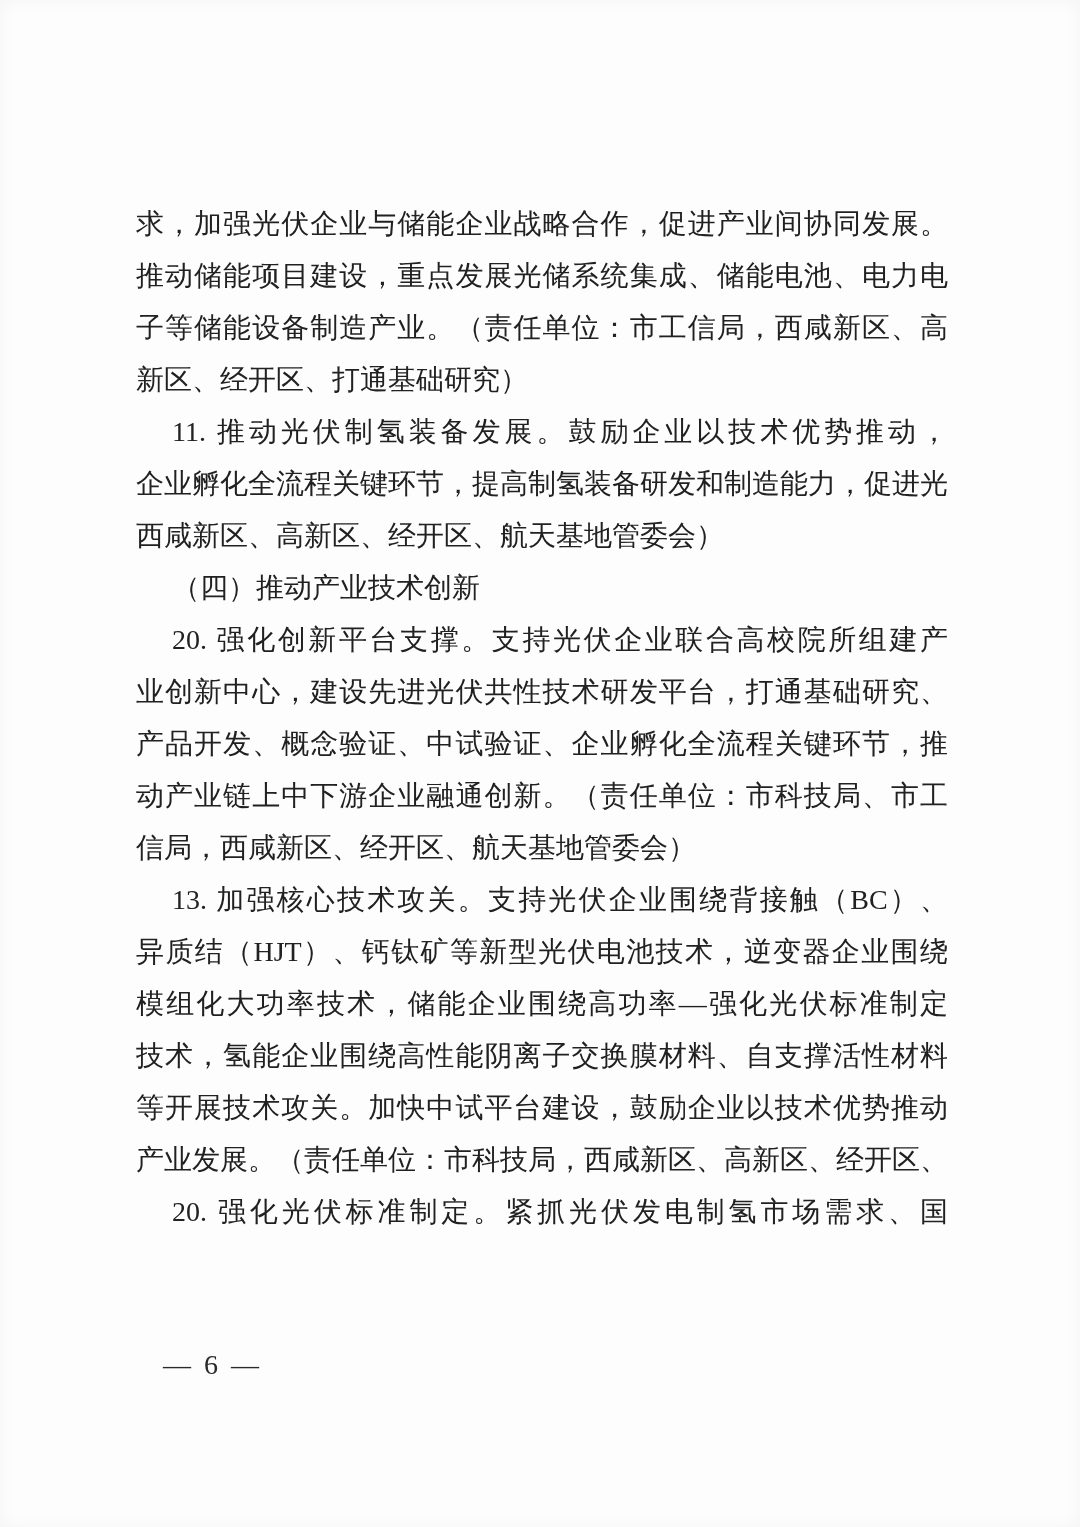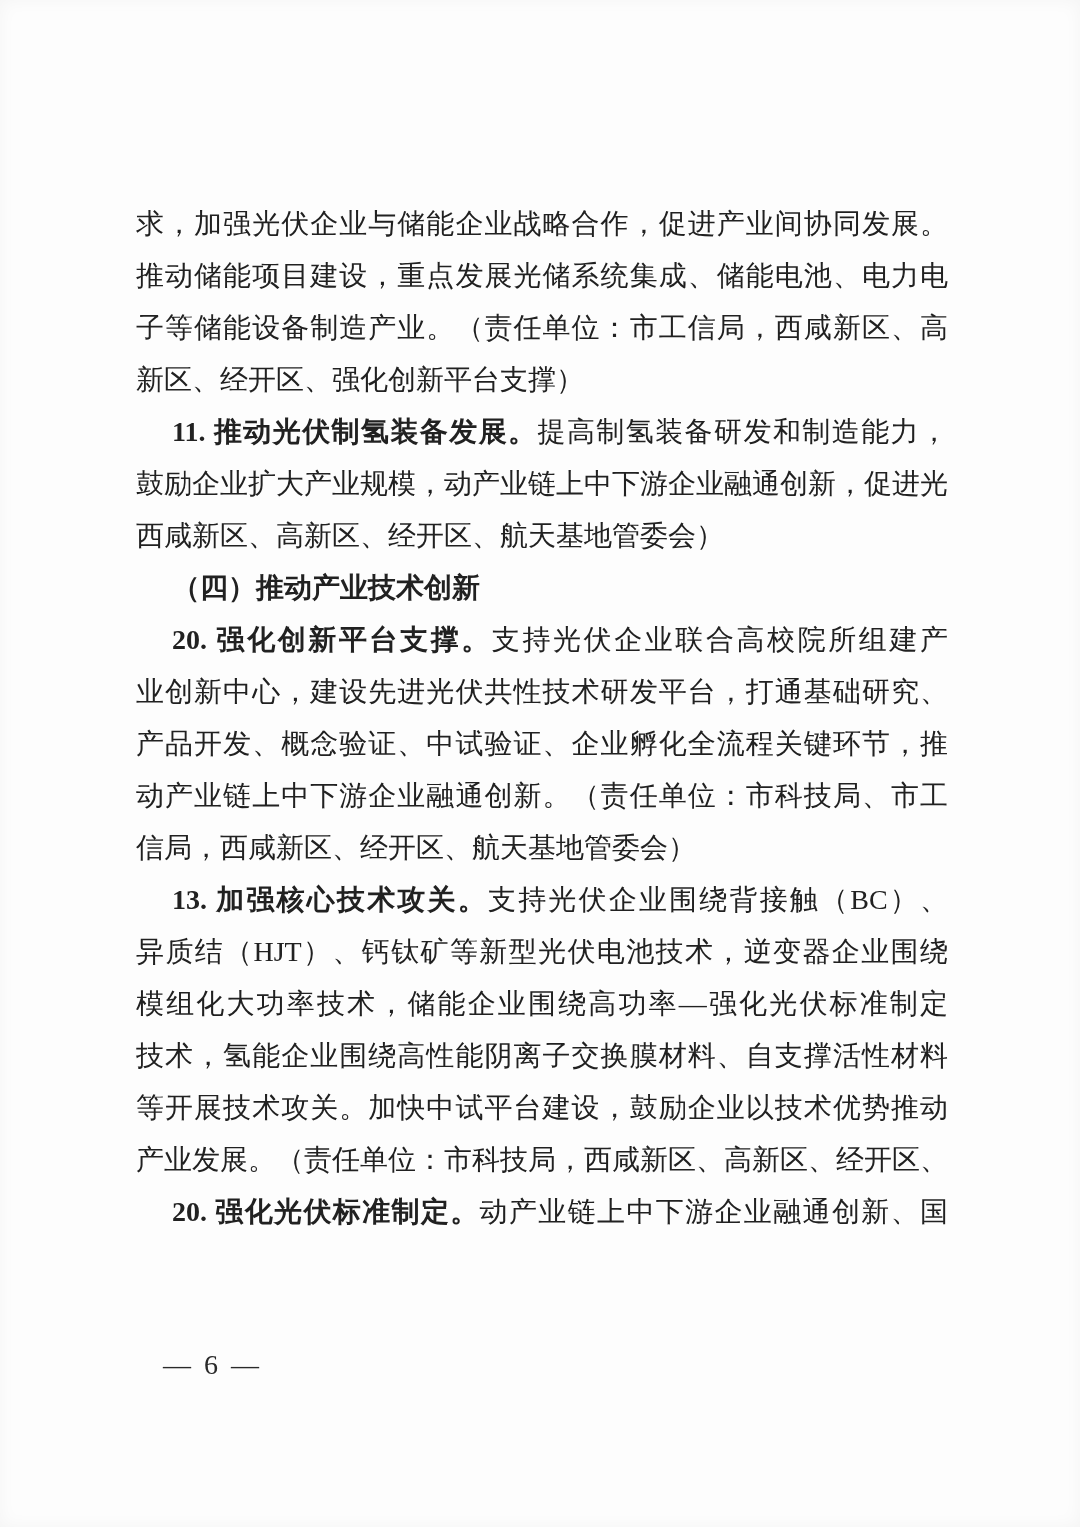--- a/index.html
+++ b/index.html
@@ -33,52 +33,52 @@
     letter-spacing: 0;
   }
   .line.left {
     text-align: justify;
     text-align-last: left;
   }
   .line.indent {
     text-indent: 36px;
   }
   .bold {
-    font-weight: 700;
+    font-weight: 400;
   }
   .footer {
     position: absolute;
     left: 163px;
     top: 1348px;
     font-size: 28px;
     line-height: 34px;
     letter-spacing: 3px;
     color: #2a2a2a;
   }
 </style>
 </head>
 <body>
 
 <div class="page">
   <div class="doc" id="doc-body">
       <div class="line"><span class="">求，加强光伏企业与储能企业战略合作，促进产业间协同发展。</span></div>
       <div class="line"><span class="">推动储能项目建设，重点发展光储系统集成、储能电池、电力电</span></div>
       <div class="line"><span class="">子等储能设备制造产业。（责任单位：市工信局，西咸新区、高</span></div>
-      <div class="line left"><span class="">新区、经开区、强化创新平台支撑）</span></div>
-      <div class="line indent"><span class="bold">11. 推动光伏制氢装备发展。</span><span class="">提高制氢装备研发和制造能力，</span></div>
-      <div class="line"><span class="">鼓励企业扩大产业规模，动产业链上中下游企业融通创新，促进光</span></div>
+      <div class="line left"><span class="">新区、经开区、打通基础研究）</span></div>
+      <div class="line indent"><span class="bold">11. 推动光伏制氢装备发展。</span><span class="">鼓励企业以技术优势推动，</span></div>
+      <div class="line"><span class="">企业孵化全流程关键环节，提高制氢装备研发和制造能力，促进光</span></div>
       <div class="line left"><span class="">西咸新区、高新区、经开区、航天基地管委会）</span></div>
       <div class="line left indent"><span class="bold">（四）推动产业技术创新</span></div>
       <div class="line indent"><span class="bold">20. 强化创新平台支撑。</span><span class="">支持光伏企业联合高校院所组建产</span></div>
       <div class="line"><span class="">业创新中心，建设先进光伏共性技术研发平台，打通基础研究、</span></div>
       <div class="line"><span class="">产品开发、概念验证、中试验证、企业孵化全流程关键环节，推</span></div>
       <div class="line"><span class="">动产业链上中下游企业融通创新。（责任单位：市科技局、市工</span></div>
       <div class="line left"><span class="">信局，西咸新区、经开区、航天基地管委会）</span></div>
       <div class="line indent"><span class="bold">13. 加强核心技术攻关。</span><span class="">支持光伏企业围绕背接触（BC）、</span></div>
       <div class="line"><span class="">异质结（HJT）、钙钛矿等新型光伏电池技术，逆变器企业围绕</span></div>
       <div class="line"><span class="">模组化大功率技术，储能企业围绕高功率—强化光伏标准制定</span></div>
       <div class="line"><span class="">技术，氢能企业围绕高性能阴离子交换膜材料、自支撑活性材料</span></div>
       <div class="line"><span class="">等开展技术攻关。加快中试平台建设，鼓励企业以技术优势推动</span></div>
       <div class="line"><span class="">产业发展。（责任单位：市科技局，西咸新区、高新区、经开区、</span></div>
-      <div class="line indent"><span class="bold">20. 强化光伏标准制定。</span><span class="">动产业链上中下游企业融通创新、国</span></div>
+      <div class="line indent"><span class="bold">20. 强化光伏标准制定。</span><span class="">紧抓光伏发电制氢市场需求、国</span></div>
     </div>
   <div class="footer">— 6 —</div>
 </div>
 
 </body></html>

